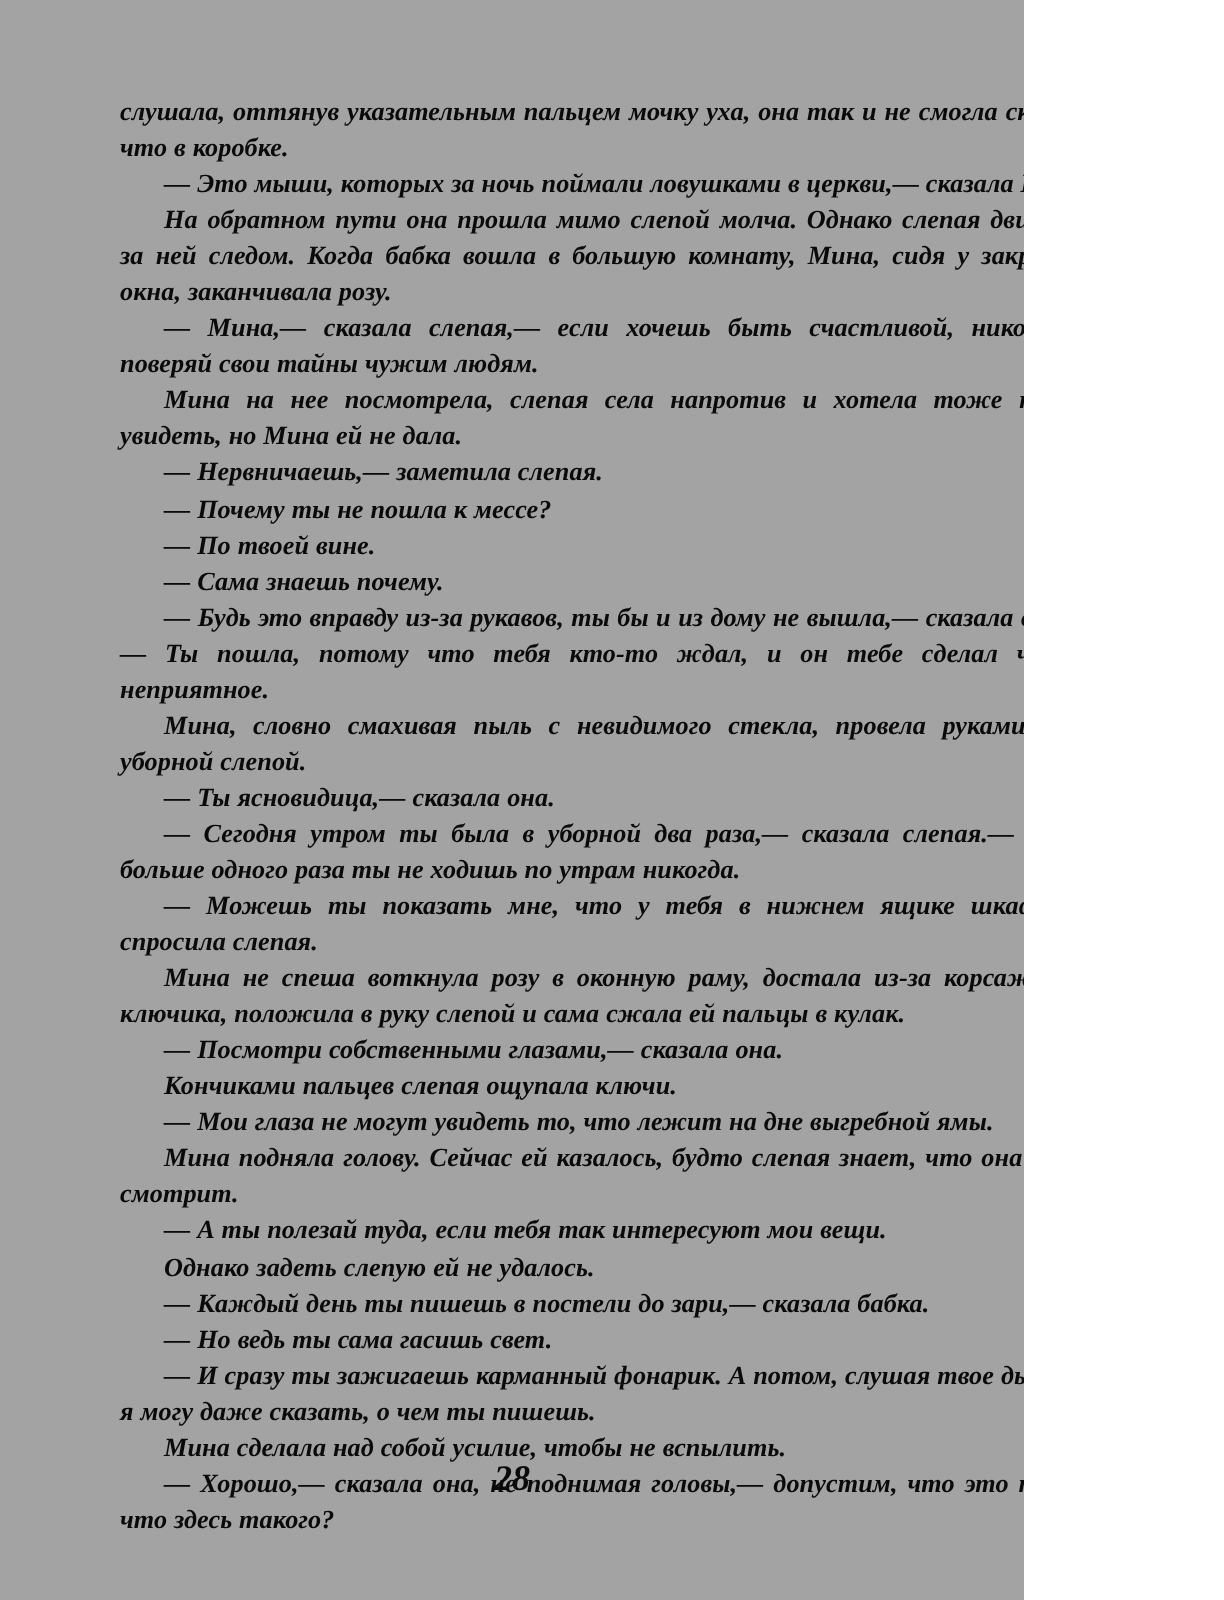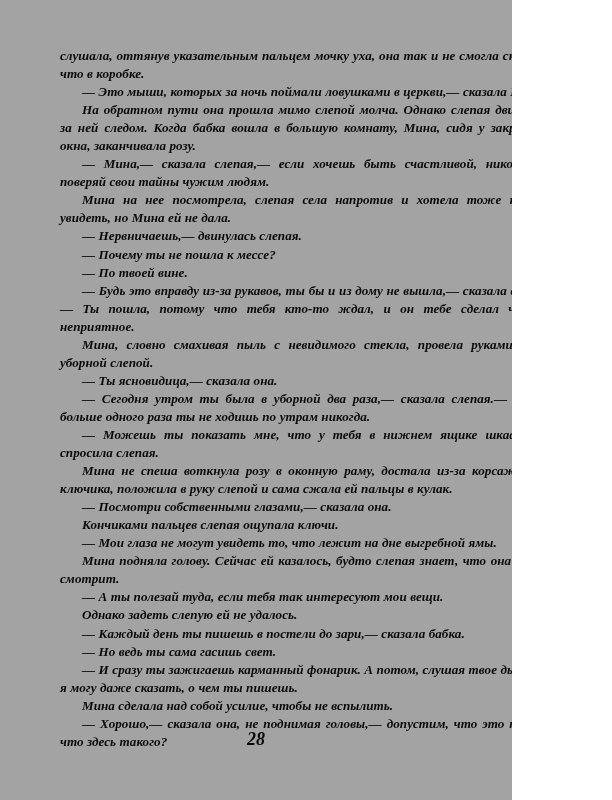--- a/index.html
+++ b/index.html
@@ -55,23 +55,24 @@
 </head>
 <body>
 
 <div class="page">
   <div class="text-block">
       <p class="para noindent">слушала, оттянув указательным пальцем мочку уха, она так и не смогла сказать, что в коробке.</p>
       <p class="para">— Это мыши, которых за ночь поймали ловушками в церкви,— сказала Мина.</p>
       <p class="para">На обратном пути она прошла мимо слепой молча. Однако слепая двинулась за ней следом. Когда бабка вошла в большую комнату, Мина, сидя у закрытого окна, заканчивала розу.</p>
       <p class="para">— Мина,— сказала слепая,— если хочешь быть счастливой, никогда не поверяй свои тайны чужим людям.</p>
       <p class="para">Мина на нее посмотрела, слепая села напротив и хотела тоже начать увидеть, но Мина ей не дала.</p>
-      <p class="para">— Нервничаешь,— двинулась слепая.</p>
+      <p class="para">— Нервничаешь,— заметила слепая.</p>
       <p class="para">— Почему ты не пошла к мессе?</p>
       <p class="para">— По твоей вине.</p>
+      <p class="para">— Сама знаешь почему.</p>
       <p class="para">— Будь это вправду из-за рукавов, ты бы и из дому не вышла,— сказала слепая.— Ты пошла, потому что тебя кто-то ждал, и он тебе сделал что-то неприятное.</p>
       <p class="para">Мина, словно смахивая пыль с невидимого стекла, провела руками перед уборной слепой.</p>
       <p class="para">— Ты ясновидица,— сказала она.</p>
       <p class="para">— Сегодня утром ты была в уборной два раза,— сказала слепая.— А ведь больше одного раза ты не ходишь по утрам никогда.</p>
       <p class="para">— Можешь ты показать мне, что у тебя в нижнем ящике шкафа? — спросила слепая.</p>
       <p class="para">Мина не спеша воткнула розу в оконную раму, достала из-за корсажа три ключика, положила в руку слепой и сама сжала ей пальцы в кулак.</p>
       <p class="para">— Посмотри собственными глазами,— сказала она.</p>
       <p class="para">Кончиками пальцев слепая ощупала ключи.</p>
       <p class="para">— Мои глаза не могут увидеть то, что лежит на дне выгребной ямы.</p>
       <p class="para">Мина подняла голову. Сейчас ей казалось, будто слепая знает, что она на нее смотрит.</p>

